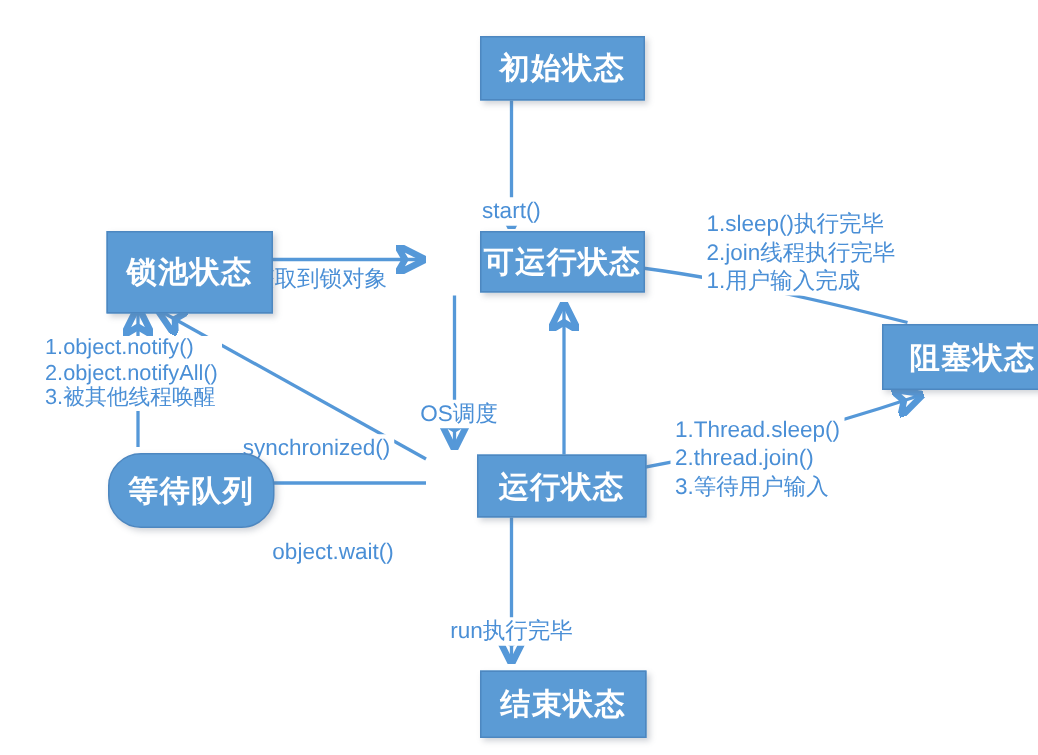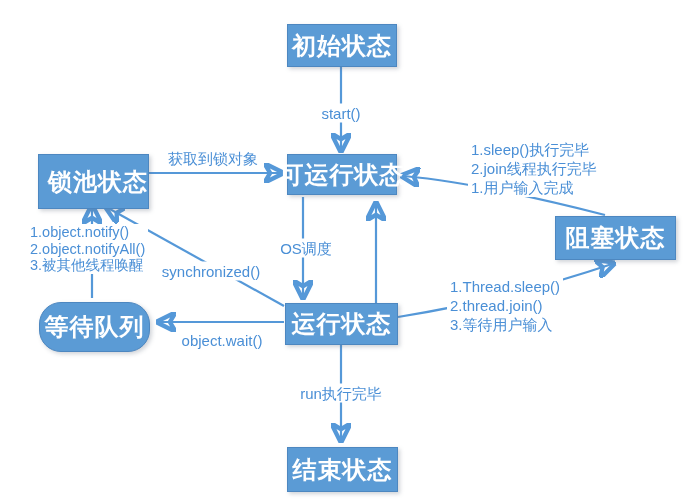--- a/index.html
+++ b/index.html
@@ -38,37 +38,38 @@
   .elabel {
     position: absolute;
     z-index: 2;
     color: var(--label-text);
     background: var(--background);
     font-size: 15px;
     line-height: 19px;
     white-space: nowrap;
     padding: 0 3px;
   }
-  .elabel.center { transform: translate(-50%, -50%); text-align: center; }
+  .elabel.center { transform: translate(-50%, -50%); text-align: center; margin-top: 28px; }
   .elabel.list span { display: block; }
   .elabel.tight { font-size: 14.5px; line-height: 16.5px; }
   .node {
     position: absolute;
     z-index: 3;
     background: var(--node-fill);
     border: 1px solid var(--node-border);
     box-shadow: 2px 2px 4px rgba(100, 110, 125, 0.30);
     color: var(--node-text);
     display: flex;
     align-items: center;
     justify-content: center;
-    font-size: 24px;
+    font-size: 20px;
     font-weight: 600;
     letter-spacing: 1px;
     white-space: nowrap;
+    margin-left: 33px;
   }
 </style>
 </head>
 <body>
 
 <div class="stage">
 
   <svg class="edges" viewBox="0 0 692 503" aria-hidden="true">
     <defs>
       <marker id="arr" viewBox="0 0 10 10" markerWidth="9" markerHeight="9" refX="8" refY="5" orient="auto">
@@ -119,21 +120,21 @@
   <div class="elabel center" style="left:341px; top:393px;">run执行完毕</div>
 
   <div class="node" style="left:287px; top:24px;  width:110px; height:43px;">
     <span>初始状态</span>
   </div>
 
   <div class="node" style="left:287px; top:154px; width:110px; height:41px;">
     <span>可运行状态</span>
   </div>
 
-  <div class="node" style="left:38px;  top:154px; width:111px; height:55px;justify-content:flex-end;">
+  <div class="node" style="left:38px;  top:154px; width:111px; height:55px;">
     <span>锁池状态</span>
   </div>
 
   <div class="node" style="left:555px; top:216px; width:121px; height:44px;">
     <span>阻塞状态</span>
   </div>
 
   <div class="node" style="left:285px; top:303px; width:113px; height:42px;">
     <span>运行状态</span>
   </div>

